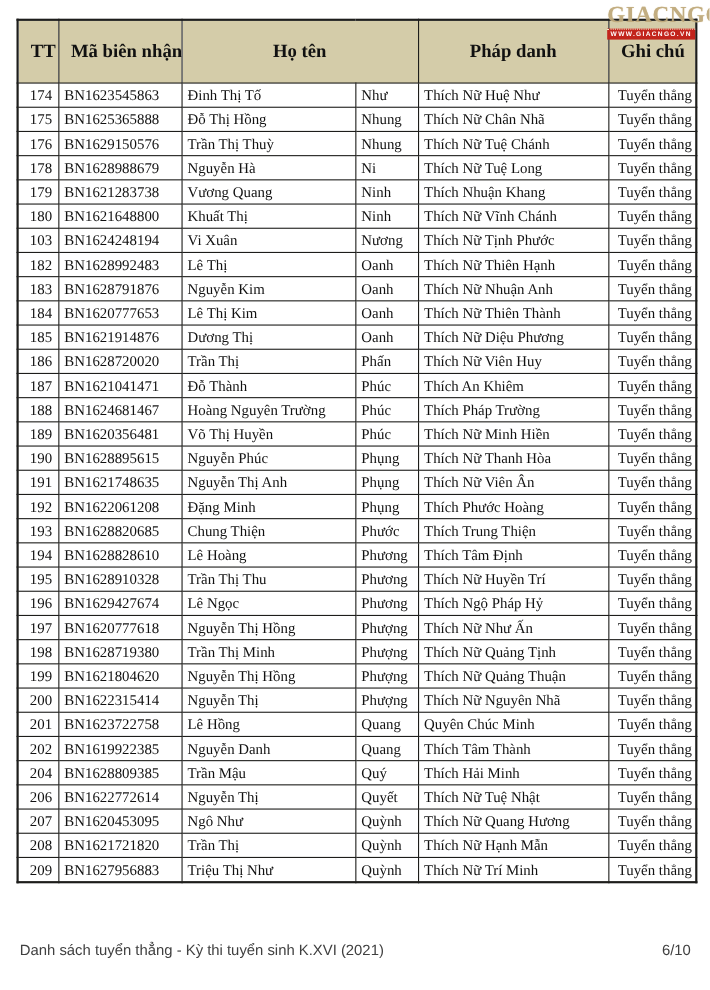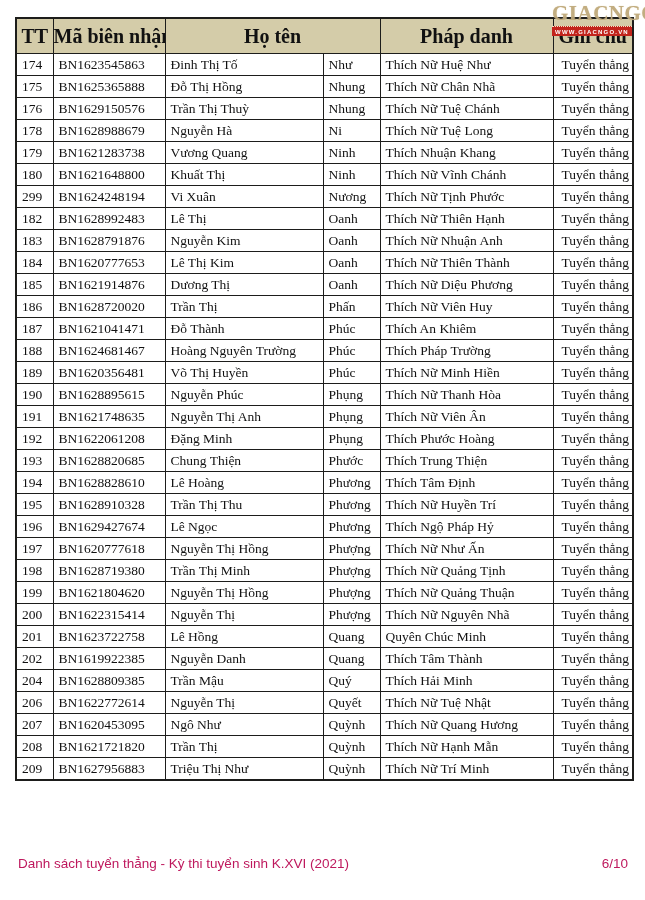--- a/index.html
+++ b/index.html
@@ -32,32 +32,33 @@
   table.records th,
   table.records td {
     border: 1px solid #1d1d1b;
     overflow: hidden;
     white-space: nowrap;
     vertical-align: middle;
   }
   table.records th {
     background: #d4cca9;
     font-weight: bold;
-    font-size: 20px;
+    font-size: 17px;
     height: 34px;
     text-align: center;
-    padding: 0;
+    padding: 11px;
   }
   table.records td {
     font-size: 13.5px;
     height: 21px;
     padding: 0 0 0 5px;
     background: #ffffff;
   }
   td.c-tt {
+    text-align: center;
     padding: 0;
     font-family: Liberation Serif, serif;
   }
   td.c-receipt { padding-left: 4px; }
   td.c-given   { padding-left: 4px; }
   td.c-note    { padding-left: 4px; text-align: center; }
 
   .watermark {
     position: absolute;
     top: 3px;
@@ -90,21 +91,21 @@
   .footer {
     position: absolute;
     left: 18px;
     right: 17px;
     top: 856px;
     display: flex;
     justify-content: space-between;
     align-items: baseline;
     font-family: "Liberation Sans", sans-serif;
     font-size: 13.5px;
-    color: #be185d;
+    color: #404040;
   }
 </style>
 </head>
 <body>
 
 <div class="page">
 
   <div class="watermark">
     <div class="logo">GIACNGO.</div>
     <div class="banner">WWW.GIACNGO.VN</div>
@@ -178,21 +179,21 @@
     <tr>
       <td class="c-tt">180</td>
       <td class="c-receipt">BN1621648800</td>
       <td class="c-surname">Khuất Thị</td>
       <td class="c-given">Ninh</td>
       <td class="c-dharma">Thích Nữ Vĩnh Chánh</td>
       <td class="c-note">Tuyển thẳng</td>
     </tr>
 
     <tr>
-      <td class="c-tt">299</td>
+      <td class="c-tt">103</td>
       <td class="c-receipt">BN1624248194</td>
       <td class="c-surname">Vi Xuân</td>
       <td class="c-given">Nương</td>
       <td class="c-dharma">Thích Nữ Tịnh Phước</td>
       <td class="c-note">Tuyển thẳng</td>
     </tr>
 
     <tr>
       <td class="c-tt">182</td>
       <td class="c-receipt">BN1628992483</td>

